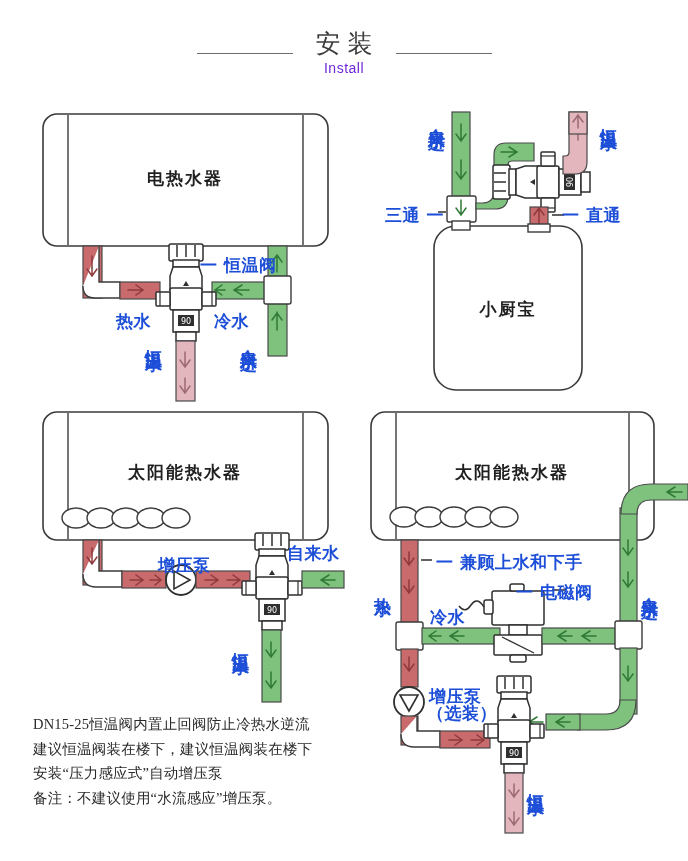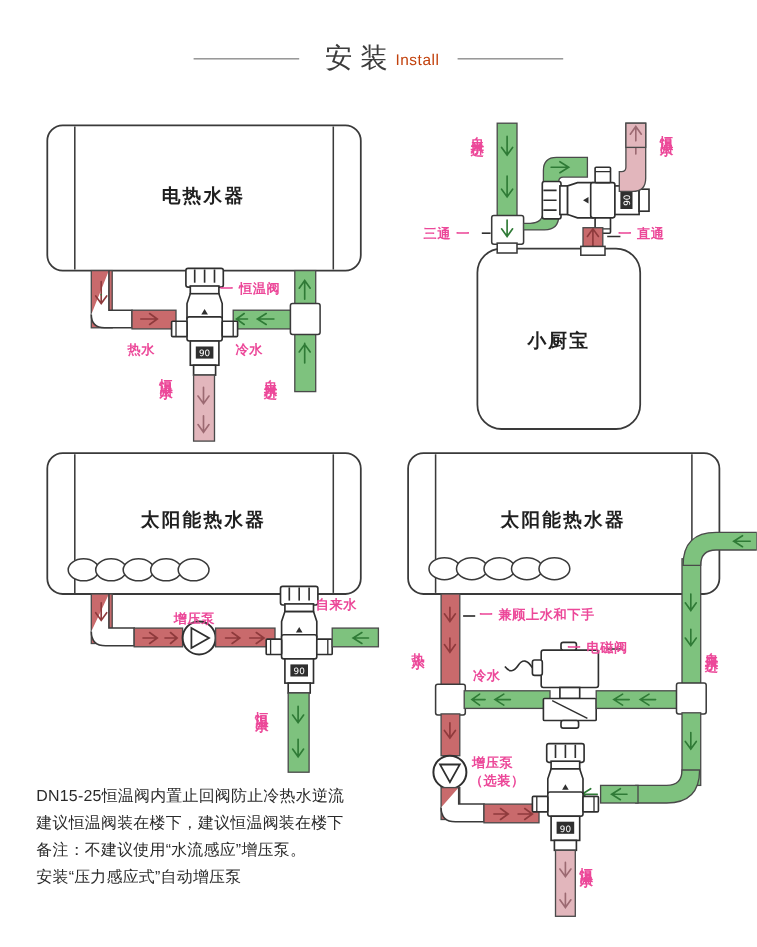--- a/index.html
+++ b/index.html
@@ -7,24 +7,24 @@
     width:688px;height:861px;background:#ffffff;
     font-family:"Liberation Sans","DejaVu Sans",sans-serif;
     color:#2b2b2b;overflow:hidden;position:relative;
   }
   .page{position:relative;width:688px;height:861px;}
 
   
   .header{position:absolute;left:0;top:22px;width:688px;height:62px;
     display:flex;align-items:center;justify-content:center;gap:16px;}
   .hrule{width:96px;height:1px;background:#6e6e6e;}
-  .htexts{display:flex;flex-direction:row;align-items:center;}
+  .htexts{display:flex;flex-direction:column;align-items:center;}
   .htitle{font-size:25px;letter-spacing:7px;color:#3c3c3c;line-height:1.12;
     font-family:"DejaVu Sans","Liberation Sans",sans-serif;padding-left:7px;}
-  .hsub{font-size:14px;color:#c2410c;letter-spacing:.5px;margin-top:2px;}
+  .hsub{font-size:14px;color:#6d28d9;letter-spacing:.5px;margin-top:2px;}
 
   
   .canvas{position:absolute;left:0;top:0;width:688px;height:861px;}
   svg{display:block;}
   .tank{fill:#ffffff;stroke:#3a3a3a;stroke-width:1.6;}
   .tankline{stroke:#3a3a3a;stroke-width:1.4;fill:none;}
   .port{fill:#ffffff;stroke:#3a3a3a;stroke-width:1.4;}
   .pipeR{fill:#c96a6c;stroke:#4a4a4a;stroke-width:1.2;}
   .pipeG{fill:#7ec27e;stroke:#4a4a4a;stroke-width:1.2;}
   .pipeP{fill:#e2b6bc;stroke:#4a4a4a;stroke-width:1.2;}
@@ -33,28 +33,28 @@
   .arrG{stroke:#2f7a36;stroke-width:1.5;fill:none;stroke-linecap:round;}
   .arrP{stroke:#9c6a72;stroke-width:1.5;fill:none;stroke-linecap:round;}
   .vbody{fill:#ffffff;stroke:#2f2f2f;stroke-width:1.5;}
   .vdark{fill:#2f2f2f;}
   .lead{stroke:#2f2f2f;stroke-width:1.5;fill:none;}
   .tanktxt{font-family:"DejaVu Sans","Liberation Sans",sans-serif;
     font-size:17px;fill:#1f1f1f;font-weight:700;letter-spacing:2px;}
 
   
   .lbl{position:absolute;font-family:"DejaVu Sans","Liberation Sans",sans-serif;
-    font-size:12px;color:#ec4899;font-weight:700;line-height:1.08;
+    font-size:17px;color:#1d4ed8;font-weight:700;line-height:1.08;
     white-space:nowrap;letter-spacing:.5px;}
   .lbl.v{writing-mode:vertical-rl;text-orientation:upright;white-space:normal;
     letter-spacing:2px;line-height:1.0;}
 
   
   .caption{position:absolute;left:33px;top:712px;width:400px;}
-  .cline{font-family:Liberation Sans, sans-serif;
+  .cline{font-family:Liberation Serif, serif;
     font-size:14.5px;color:#2a2a2a;line-height:24.5px;white-space:nowrap;
     letter-spacing:.2px;}
 </style>
 </head>
 <body>
 
 <div class="page">
 
   <div class="header">
     <div class="hrule"></div>
@@ -330,17 +330,17 @@
   <div class="lbl" style="left:430px;top:608px;">冷水</div>
   <div class="lbl" style="left:516px;top:583px;">一 电磁阀</div>
   <div class="lbl v" style="left:641px;top:583px;height:62px;">自来水进</div>
   <div class="lbl" style="left:429px;top:687px;">增压泵</div>
   <div class="lbl" style="left:427px;top:704px;">（选装）</div>
   <div class="lbl v" style="left:527px;top:779px;height:62px;">恒温出水</div>
 
   <div class="caption">
     <div class="cline">DN15-25恒温阀内置止回阀防止冷热水逆流</div>
     <div class="cline">建议恒温阀装在楼下，建议恒温阀装在楼下</div>
+    <div class="cline">安装“压力感应式”自动增压泵</div>
     <div class="cline">备注：不建议使用“水流感应”增压泵。</div>
-    <div class="cline">安装“压力感应式”自动增压泵</div>
   </div>
 
 </div>
 
 </body></html>

